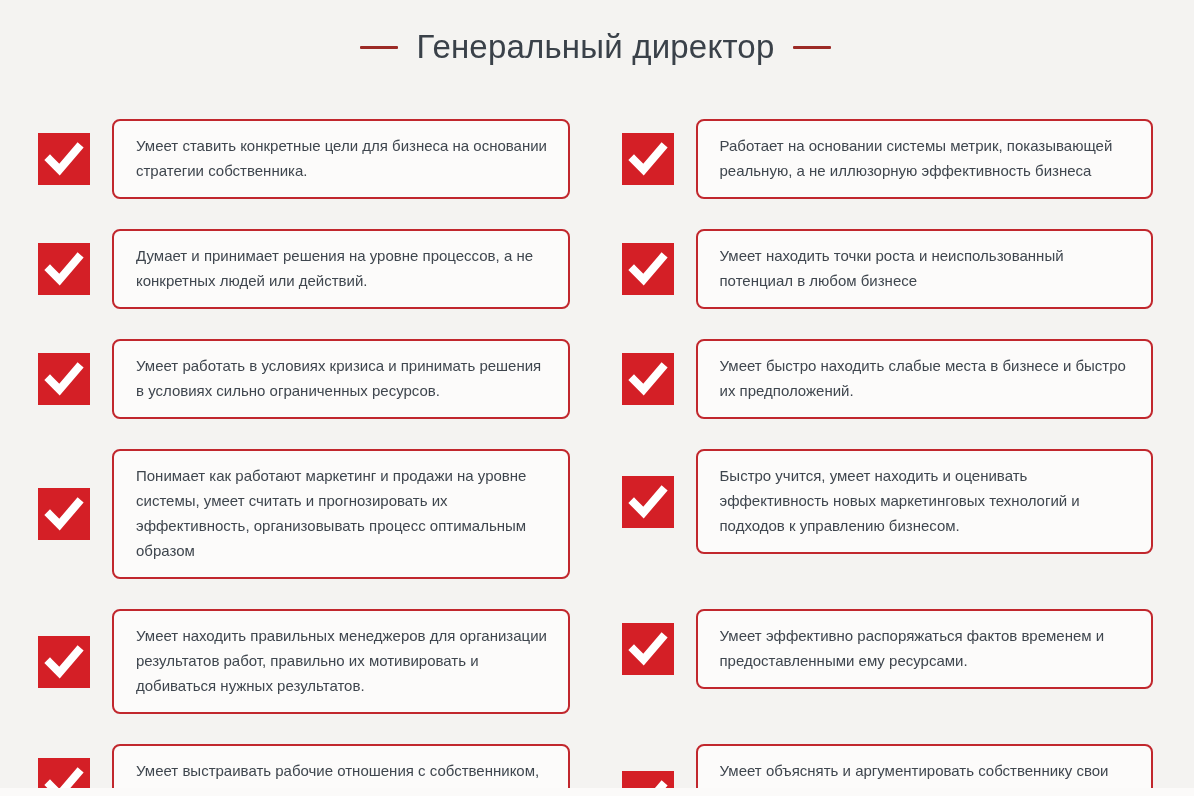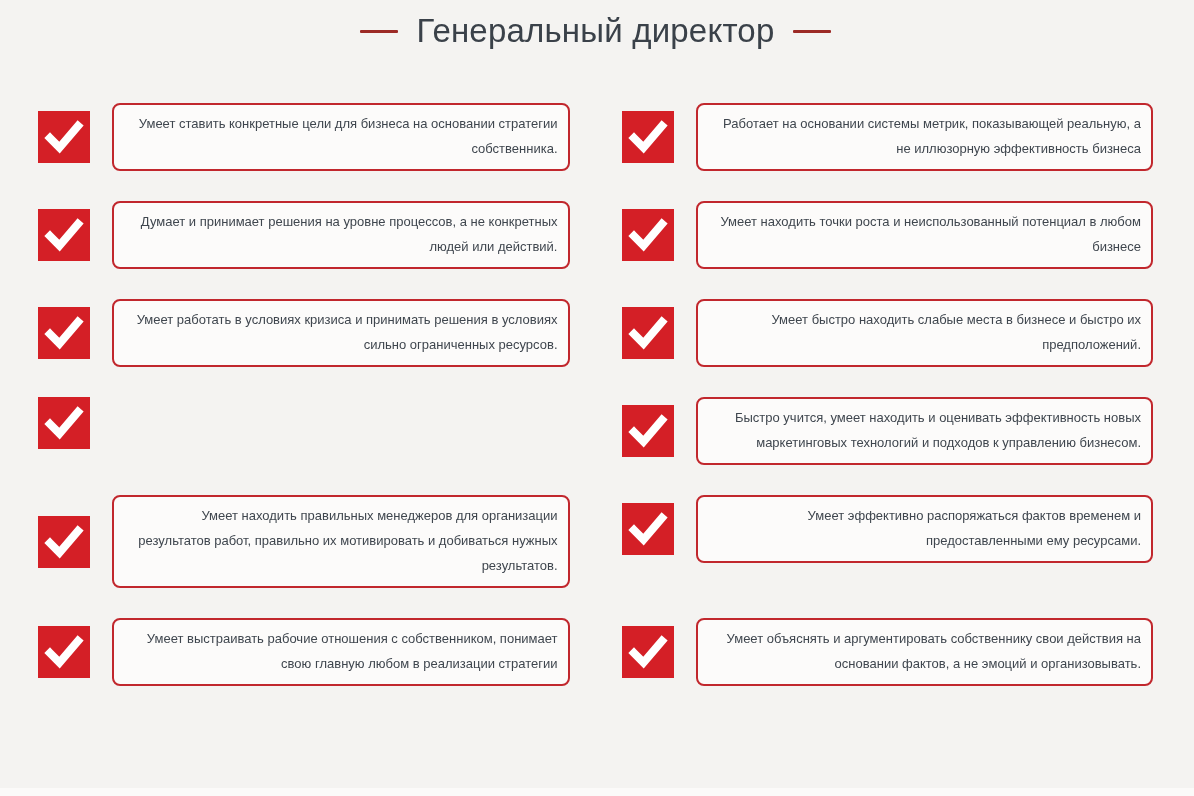--- a/index.html
+++ b/index.html
@@ -8,25 +8,24 @@
   }
   body {
     width: 1194px;
     height: 796px;
     background: #f4f3f1;
     font-family: "Liberation Sans", "DejaVu Sans", sans-serif;
     overflow: hidden;
     position: relative;
   }
   .page {
-    padding: 4px 41px 0 38px;
+    padding: 20px 41px 0 38px;
     box-sizing: border-box;
     width: 100%;
     height: 100%;
-    text-align: right;
   }
   .title-row {
     display: flex;
     align-items: center;
     justify-content: center;
     margin: 4px 0 0 0;
     height: 46px;
   }
   .title-dash {
     display: inline-block;
@@ -73,22 +72,22 @@
     background: #fcfbfa;
     border: 2px solid #c1272d;
     border-radius: 8px;
     padding: 6px 10px 8px 16px;
     box-sizing: border-box;
     min-height: 62px;
     display: flex;
     align-items: center;
   }
   .box p {
-    margin: 0;
-    font-size: 13px;
+    margin: 6px;
+    font-size: 15px;
     line-height: 25px;
     color: #3f464e;
   }
   .bottom-strip {
     position: absolute;
     left: 0;
     bottom: 0;
     width: 100%;
     height: 8px;
     background: #fbfaf9;
@@ -169,20 +168,23 @@
         <p>Умеет быстро находить слабые места в бизнесе и быстро их предположений.</p>
       </div>
     </div>
 
     <div class="item">
       <span class="check">
         <svg width="52" height="52" viewBox="0 0 52 52">
             <path d="M12 27 L21.5 36.5 L40 15" fill="none" stroke="#ffffff" stroke-width="8" stroke-linecap="square" stroke-linejoin="miter"></path>
           </svg>
       </span>
+      <div class="box">
+        <p>Понимает как работают маркетинг и продажи на уровне системы, умеет считать и прогнозировать их эффективность, организовывать процесс оптимальным образом</p>
+      </div>
     </div>
     <div class="item">
       <span class="check">
         <svg width="52" height="52" viewBox="0 0 52 52">
             <path d="M12 27 L21.5 36.5 L40 15" fill="none" stroke="#ffffff" stroke-width="8" stroke-linecap="square" stroke-linejoin="miter"></path>
           </svg>
       </span>
       <div class="box">
         <p>Быстро учится, умеет находить и оценивать эффективность новых маркетинговых технологий и подходов к управлению бизнесом.</p>
       </div>

